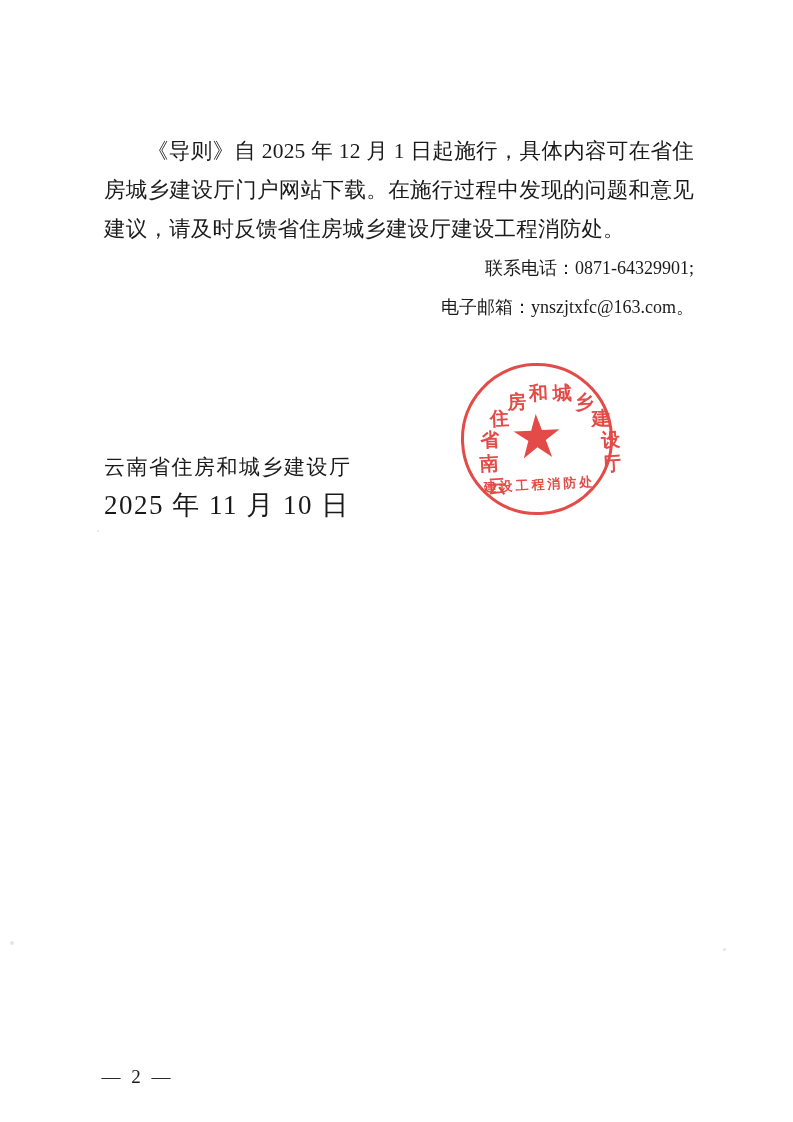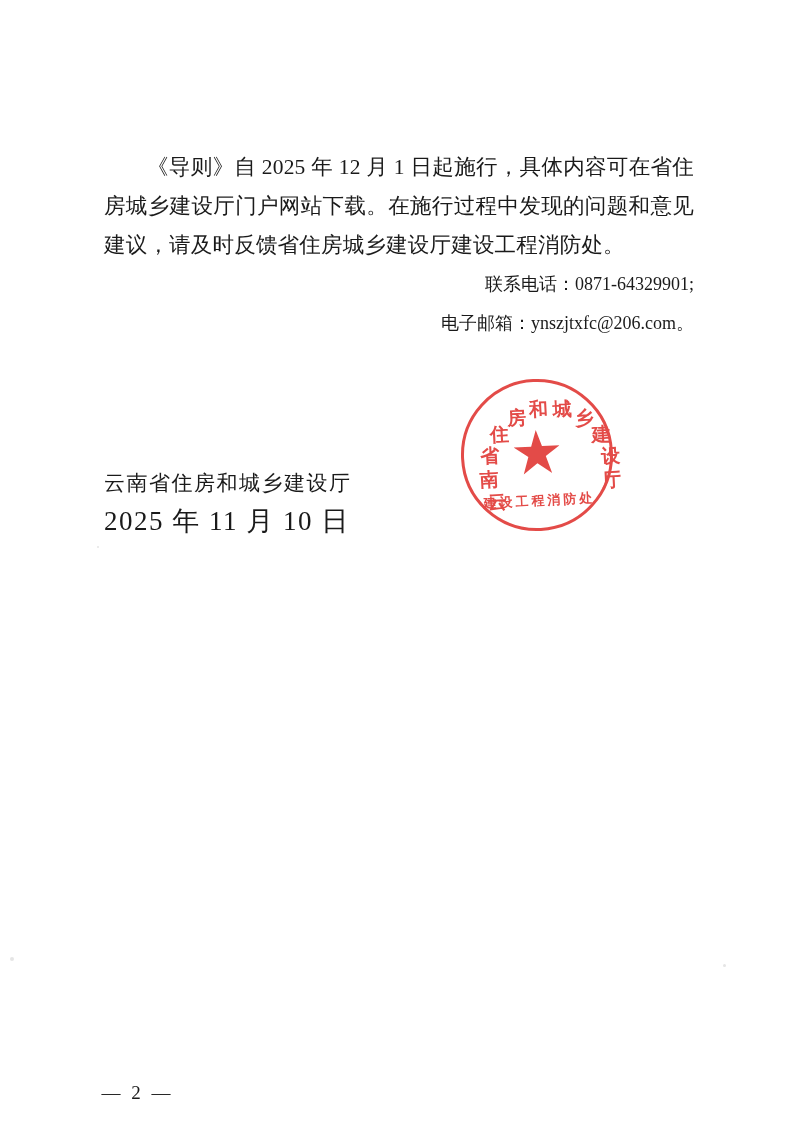--- a/index.html
+++ b/index.html
@@ -12,21 +12,20 @@
     height: 1122px;
     position: relative;
     overflow: hidden;
     font-family: "Liberation Serif", "DejaVu Serif", serif;
     color: #1a1a1a;
   }
 
   .page {
     position: absolute;
     inset: 0;
-    margin-top: 16px;
   }
 
   .doc-body {
     position: absolute;
     left: 104px;
     top: 132px;
     width: 590px;
   }
 
   .para {
@@ -154,21 +153,21 @@
   }
 </style>
 </head>
 <body>
 
 <div class="page">
 
   <div class="doc-body">
     <p class="para">《导则》自 2025 年 12 月 1 日起施行，具体内容可在省住房城乡建设厅门户网站下载。在施行过程中发现的问题和意见建议，请及时反馈省住房城乡建设厅建设工程消防处。</p>
     <p class="contact-line">联系电话：0871-64329901;</p>
-    <p class="contact-line">电子邮箱：ynszjtxfc@206.com。</p>
+    <p class="contact-line">电子邮箱：ynszjtxfc@163.com。</p>
   </div>
 
   <div class="signature-block">
     <div class="sig-line">云南省住房和城乡建设厅</div>
     <div class="sig-date">2025 年 11 月 10 日</div>
   </div>
 
   <div class="seal">
     <div class="seal-inner"></div>
     <div class="seal-arc-text">

